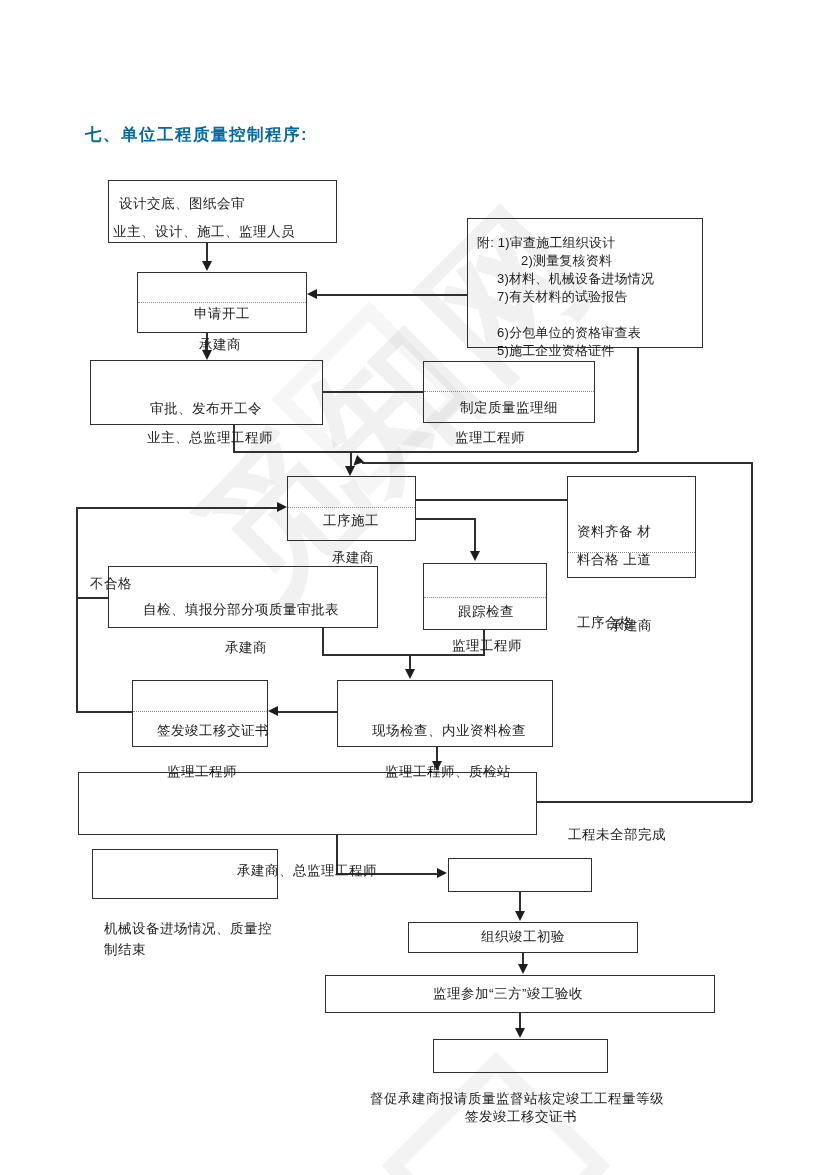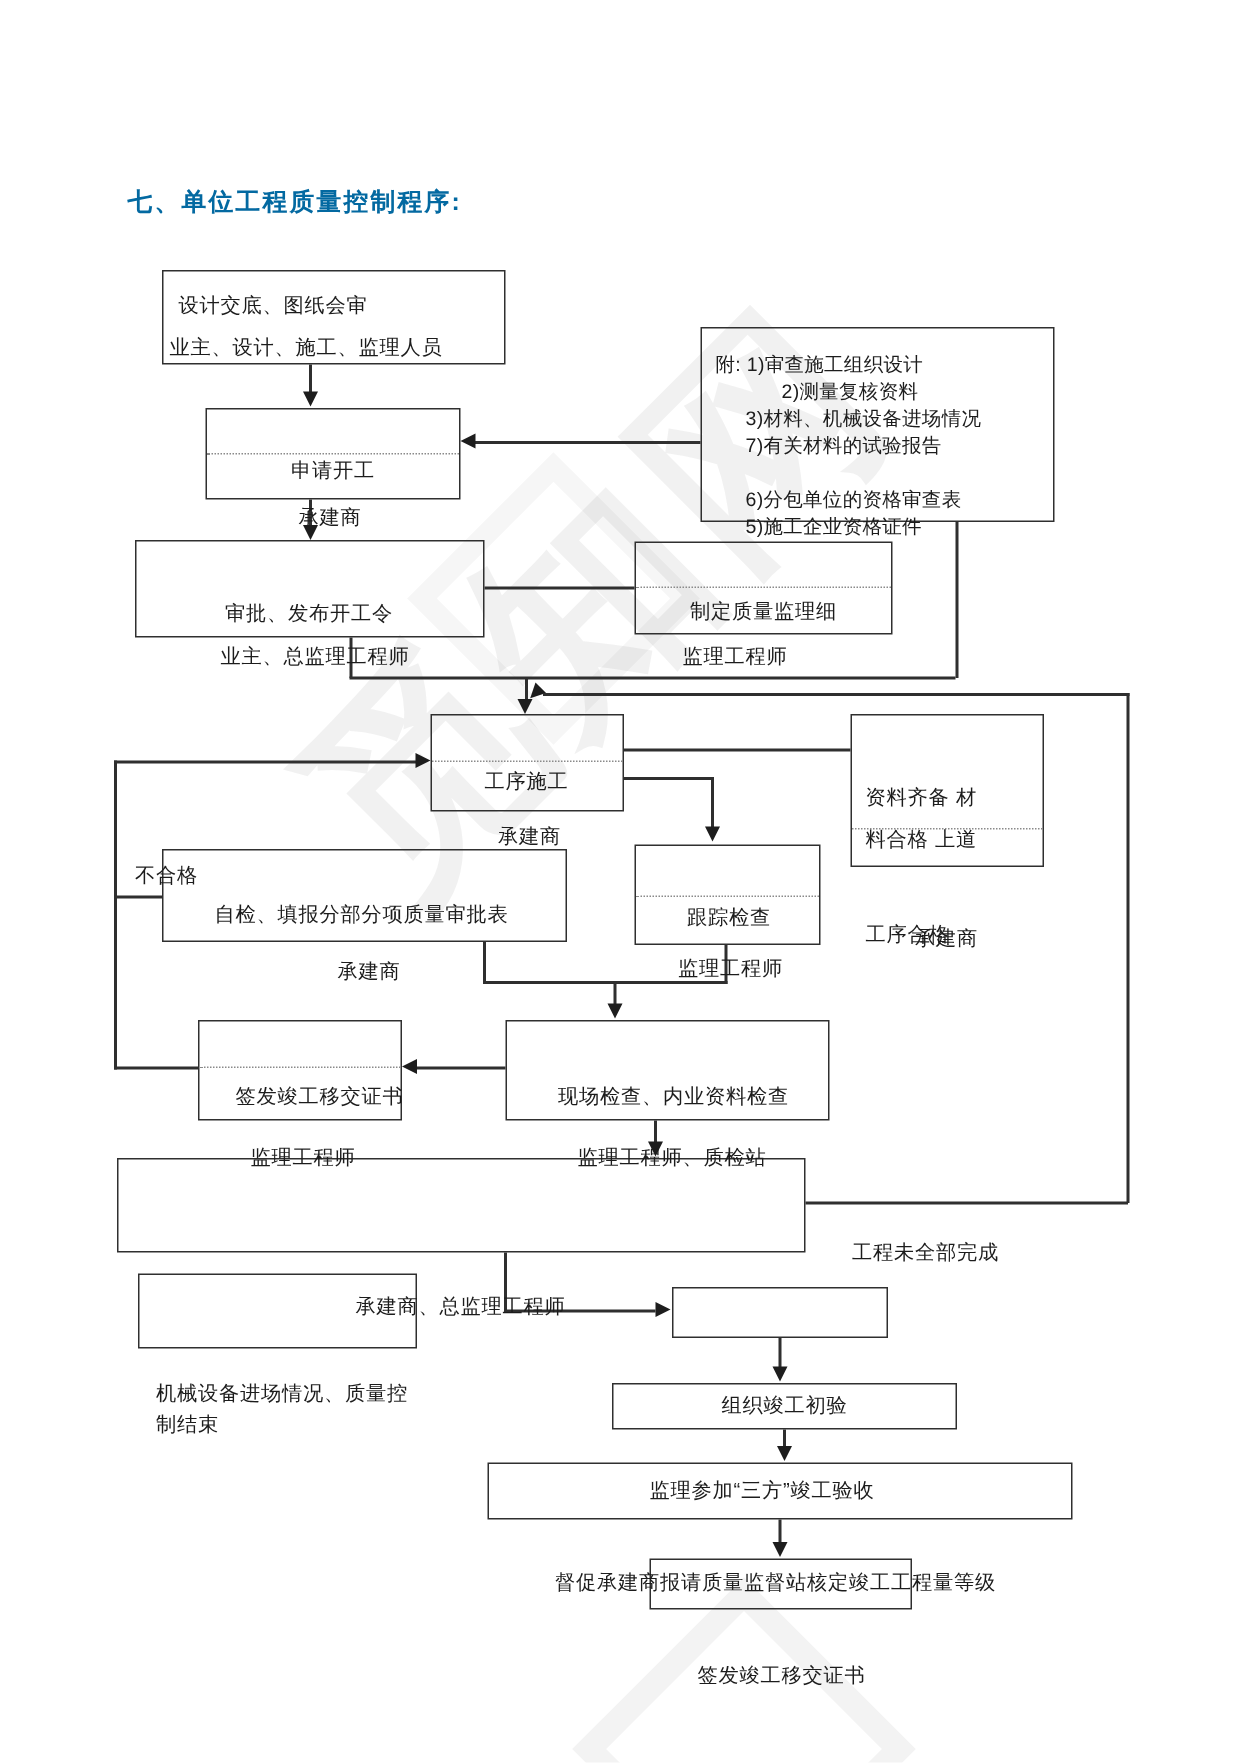--- a/index.html
+++ b/index.html
@@ -160,17 +160,17 @@
 
   <div class="lbl" style="left:568px;top:826px;">工程未全部完成</div>
 
   <div class="lbl" style="left:104px;top:920px;">机械设备进场情况、质量控</div>
   <div class="lbl" style="left:104px;top:941px;">制结束</div>
 
   <div class="lbl" style="left:481px;top:928px;">组织竣工初验</div>
 
   <div class="lbl" style="left:433px;top:985px;">监理参加“三方”竣工验收</div>
 
-  <div class="lbl" style="left:370px;top:1046px;text-align:center;">督促承建商报请质量监督站核定竣工工程量等级</div>
+  <div class="lbl" style="left:370px;top:1090px;text-align:center;">督促承建商报请质量监督站核定竣工工程量等级</div>
 
   <div class="lbl" style="left:465px;top:1108px;text-align:right;">签发竣工移交证书</div>
 
 </div>
 
 </body></html>

